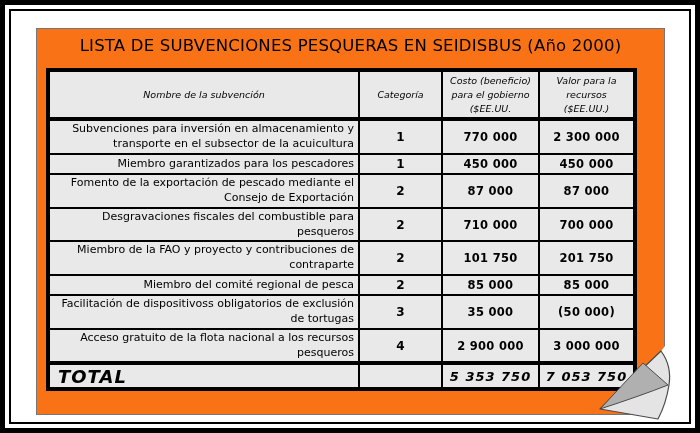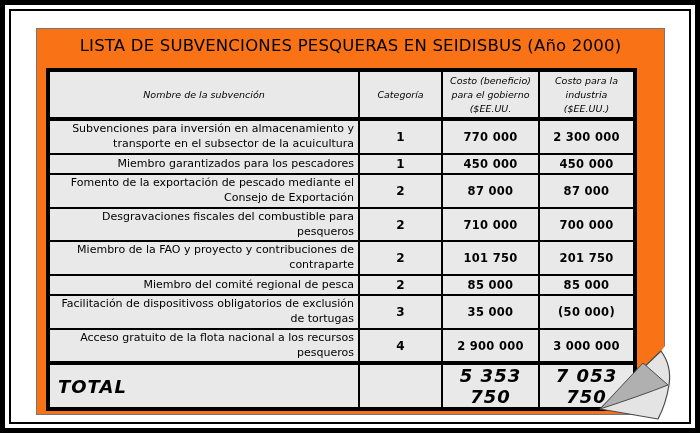--- a/index.html
+++ b/index.html
@@ -41,21 +41,21 @@
   tr.r2 td { height:32px; }
   tr.r1 td { height:20px; }
   tr.total-row td {
     border-top:4px solid #000; height:26px;
   }
   td.total-label {
     font-size:18px; font-weight:bold; font-style:italic;
     padding-left:8px; letter-spacing:1px;
   }
   td.total-money {
-    font-size:18px; font-weight:bold; font-style:italic;
+    font-size:13px; font-weight:bold; font-style:italic;
     text-align:center; letter-spacing:1px;
   }
   .curl-svg { position:absolute; left:592px; top:338px; width:108px; height:95px; }
 </style>
 </head>
 <body>
 
 <div class="page">
   <div class="frame-outer"></div>
   <div class="frame-inner"></div>
@@ -68,21 +68,21 @@
         <col class="col-name">
           <col class="col-cat">
           <col class="col-cost">
           <col class="col-value">
       </colgroup>
       <tbody>
           <tr class="header-row">
         <th>Nombre de la subvención</th>
         <th>Categoría</th>
         <th>Costo (beneficio) para el gobierno ($EE.UU.</th>
-        <th>Costo para la industria ($EE.UU.)</th>
+        <th>Valor para la recursos ($EE.UU.)</th>
       </tr>
 
       <tr class="r2">
         <td class="name-cell">Subvenciones para inversión en almacenamiento y transporte en el subsector de la acuicultura</td>
         <td class="cat-cell">1</td>
         <td class="money-cell">770 000</td>
         <td class="money-cell">2 300 000</td>
       </tr>
       <tr class="r1">
         <td class="name-cell">Miembro garantizados para los pescadores</td>

